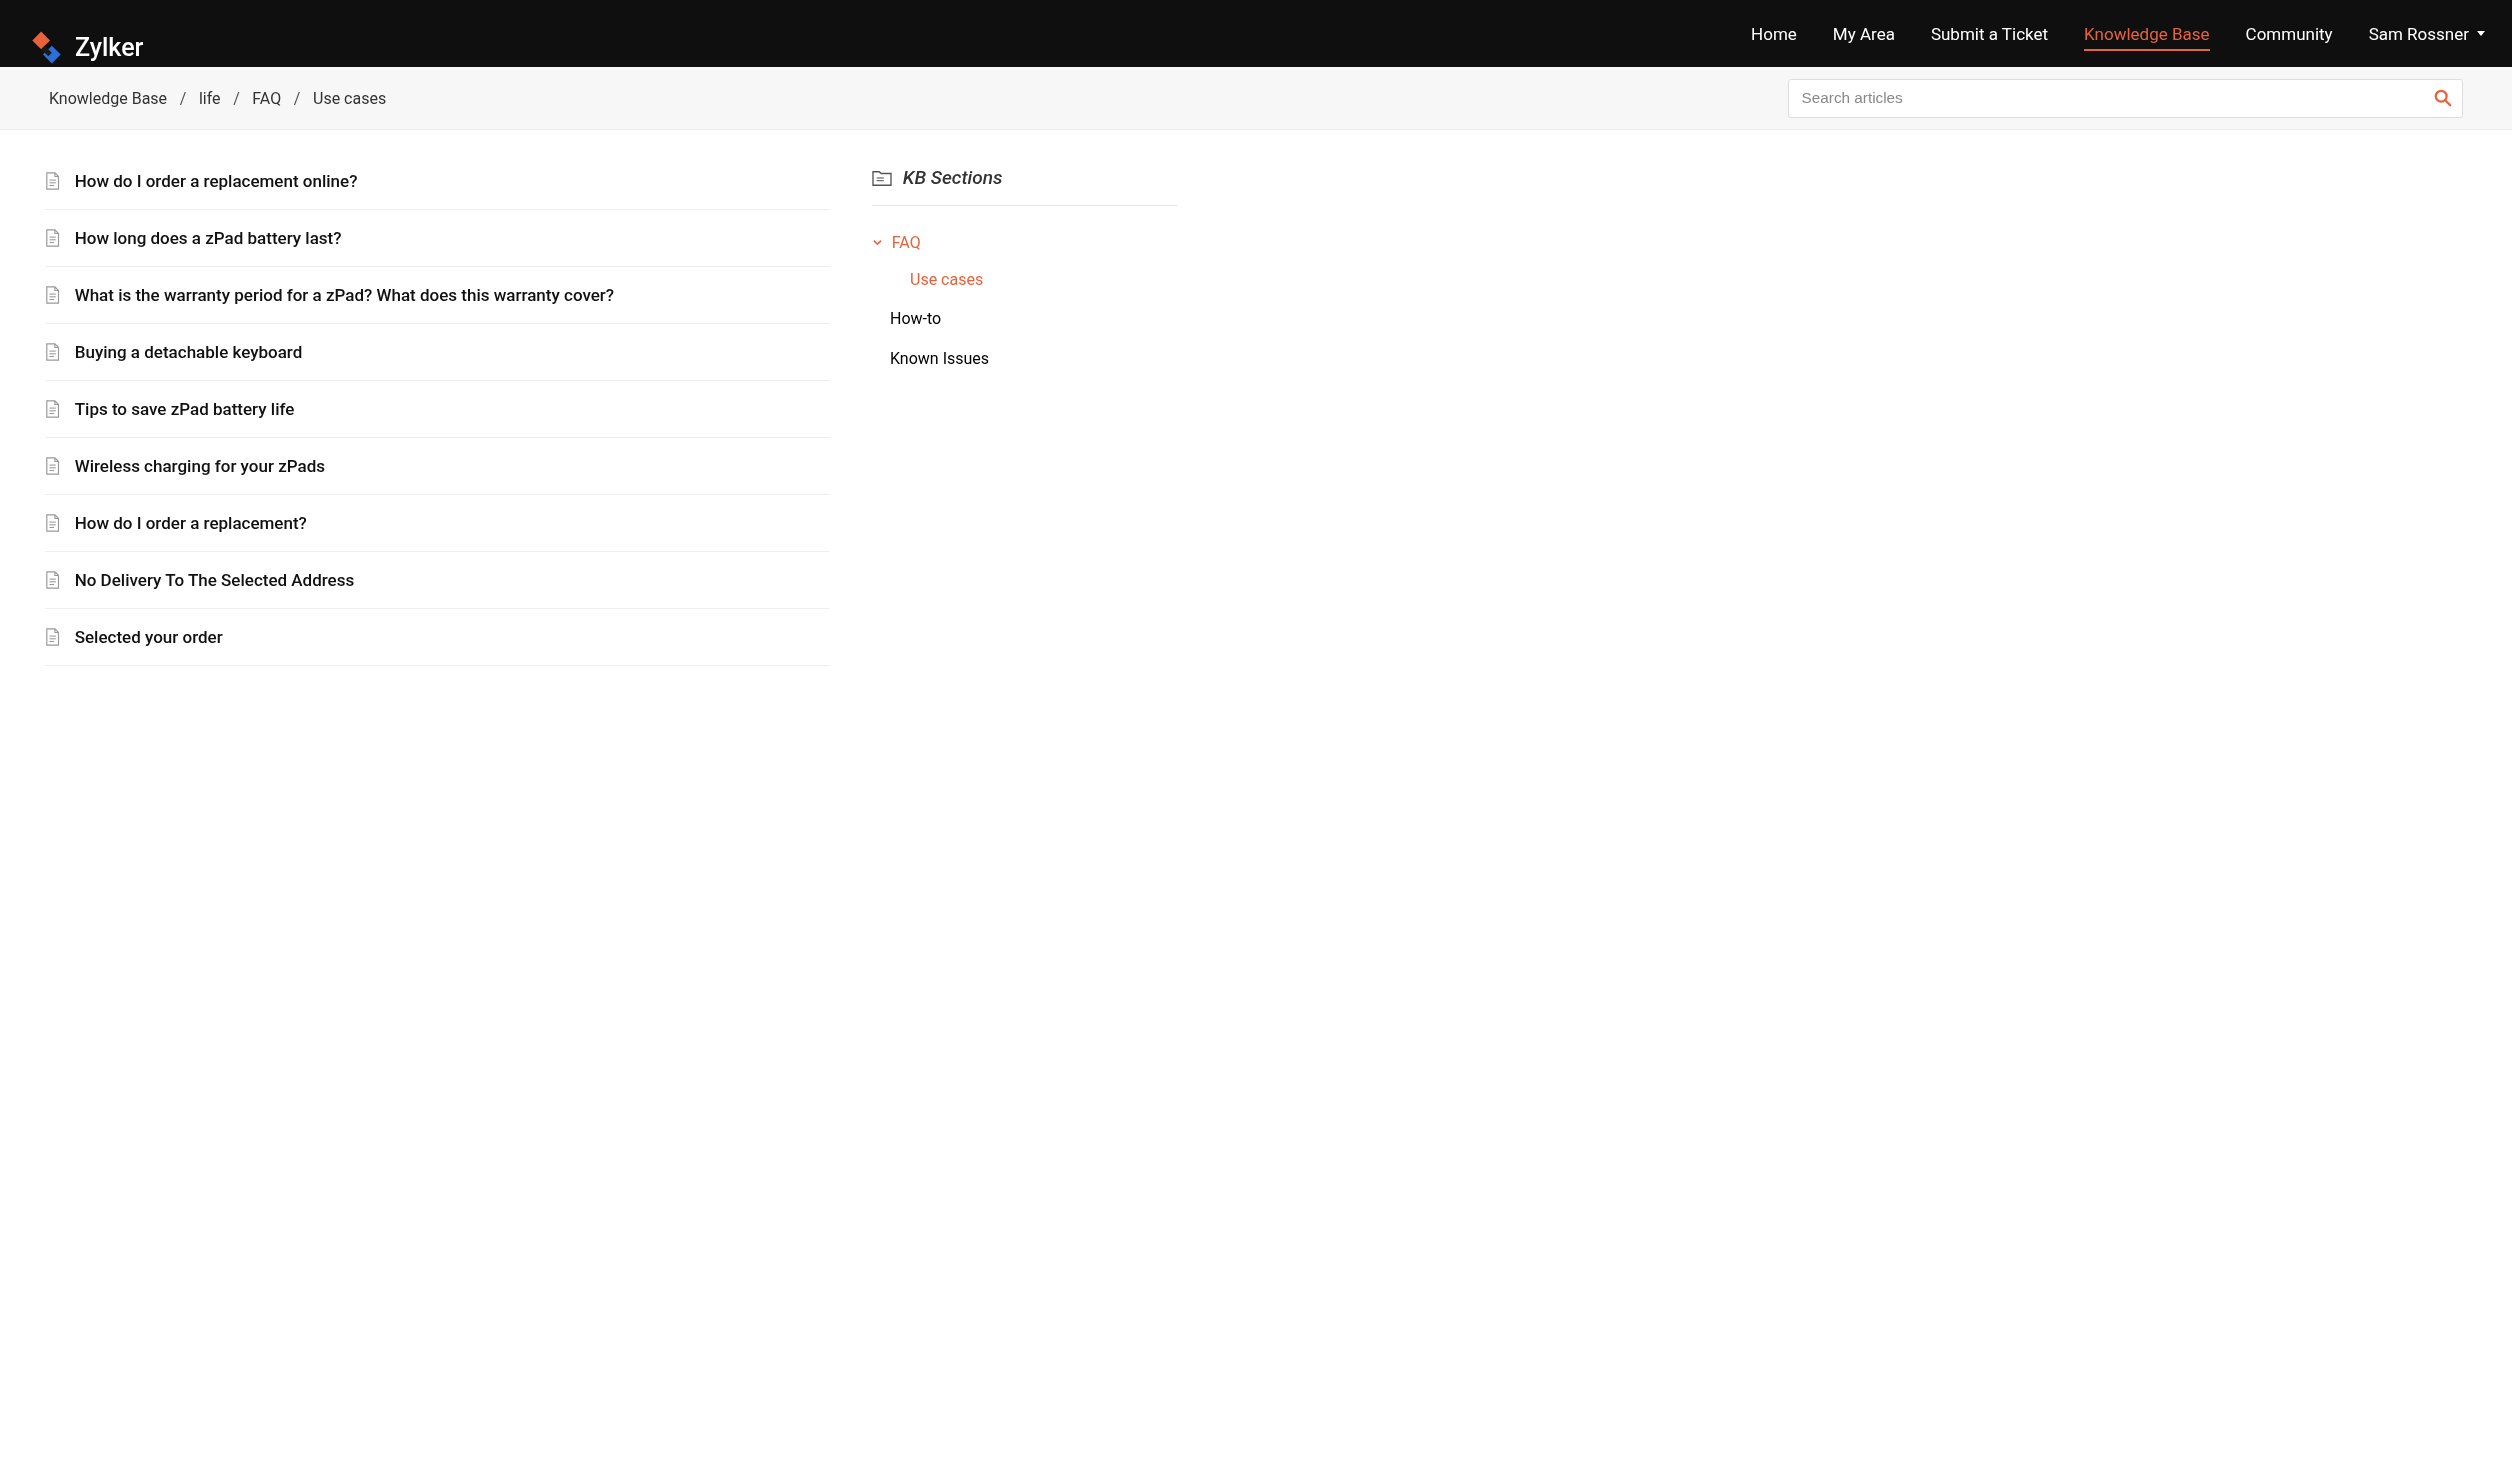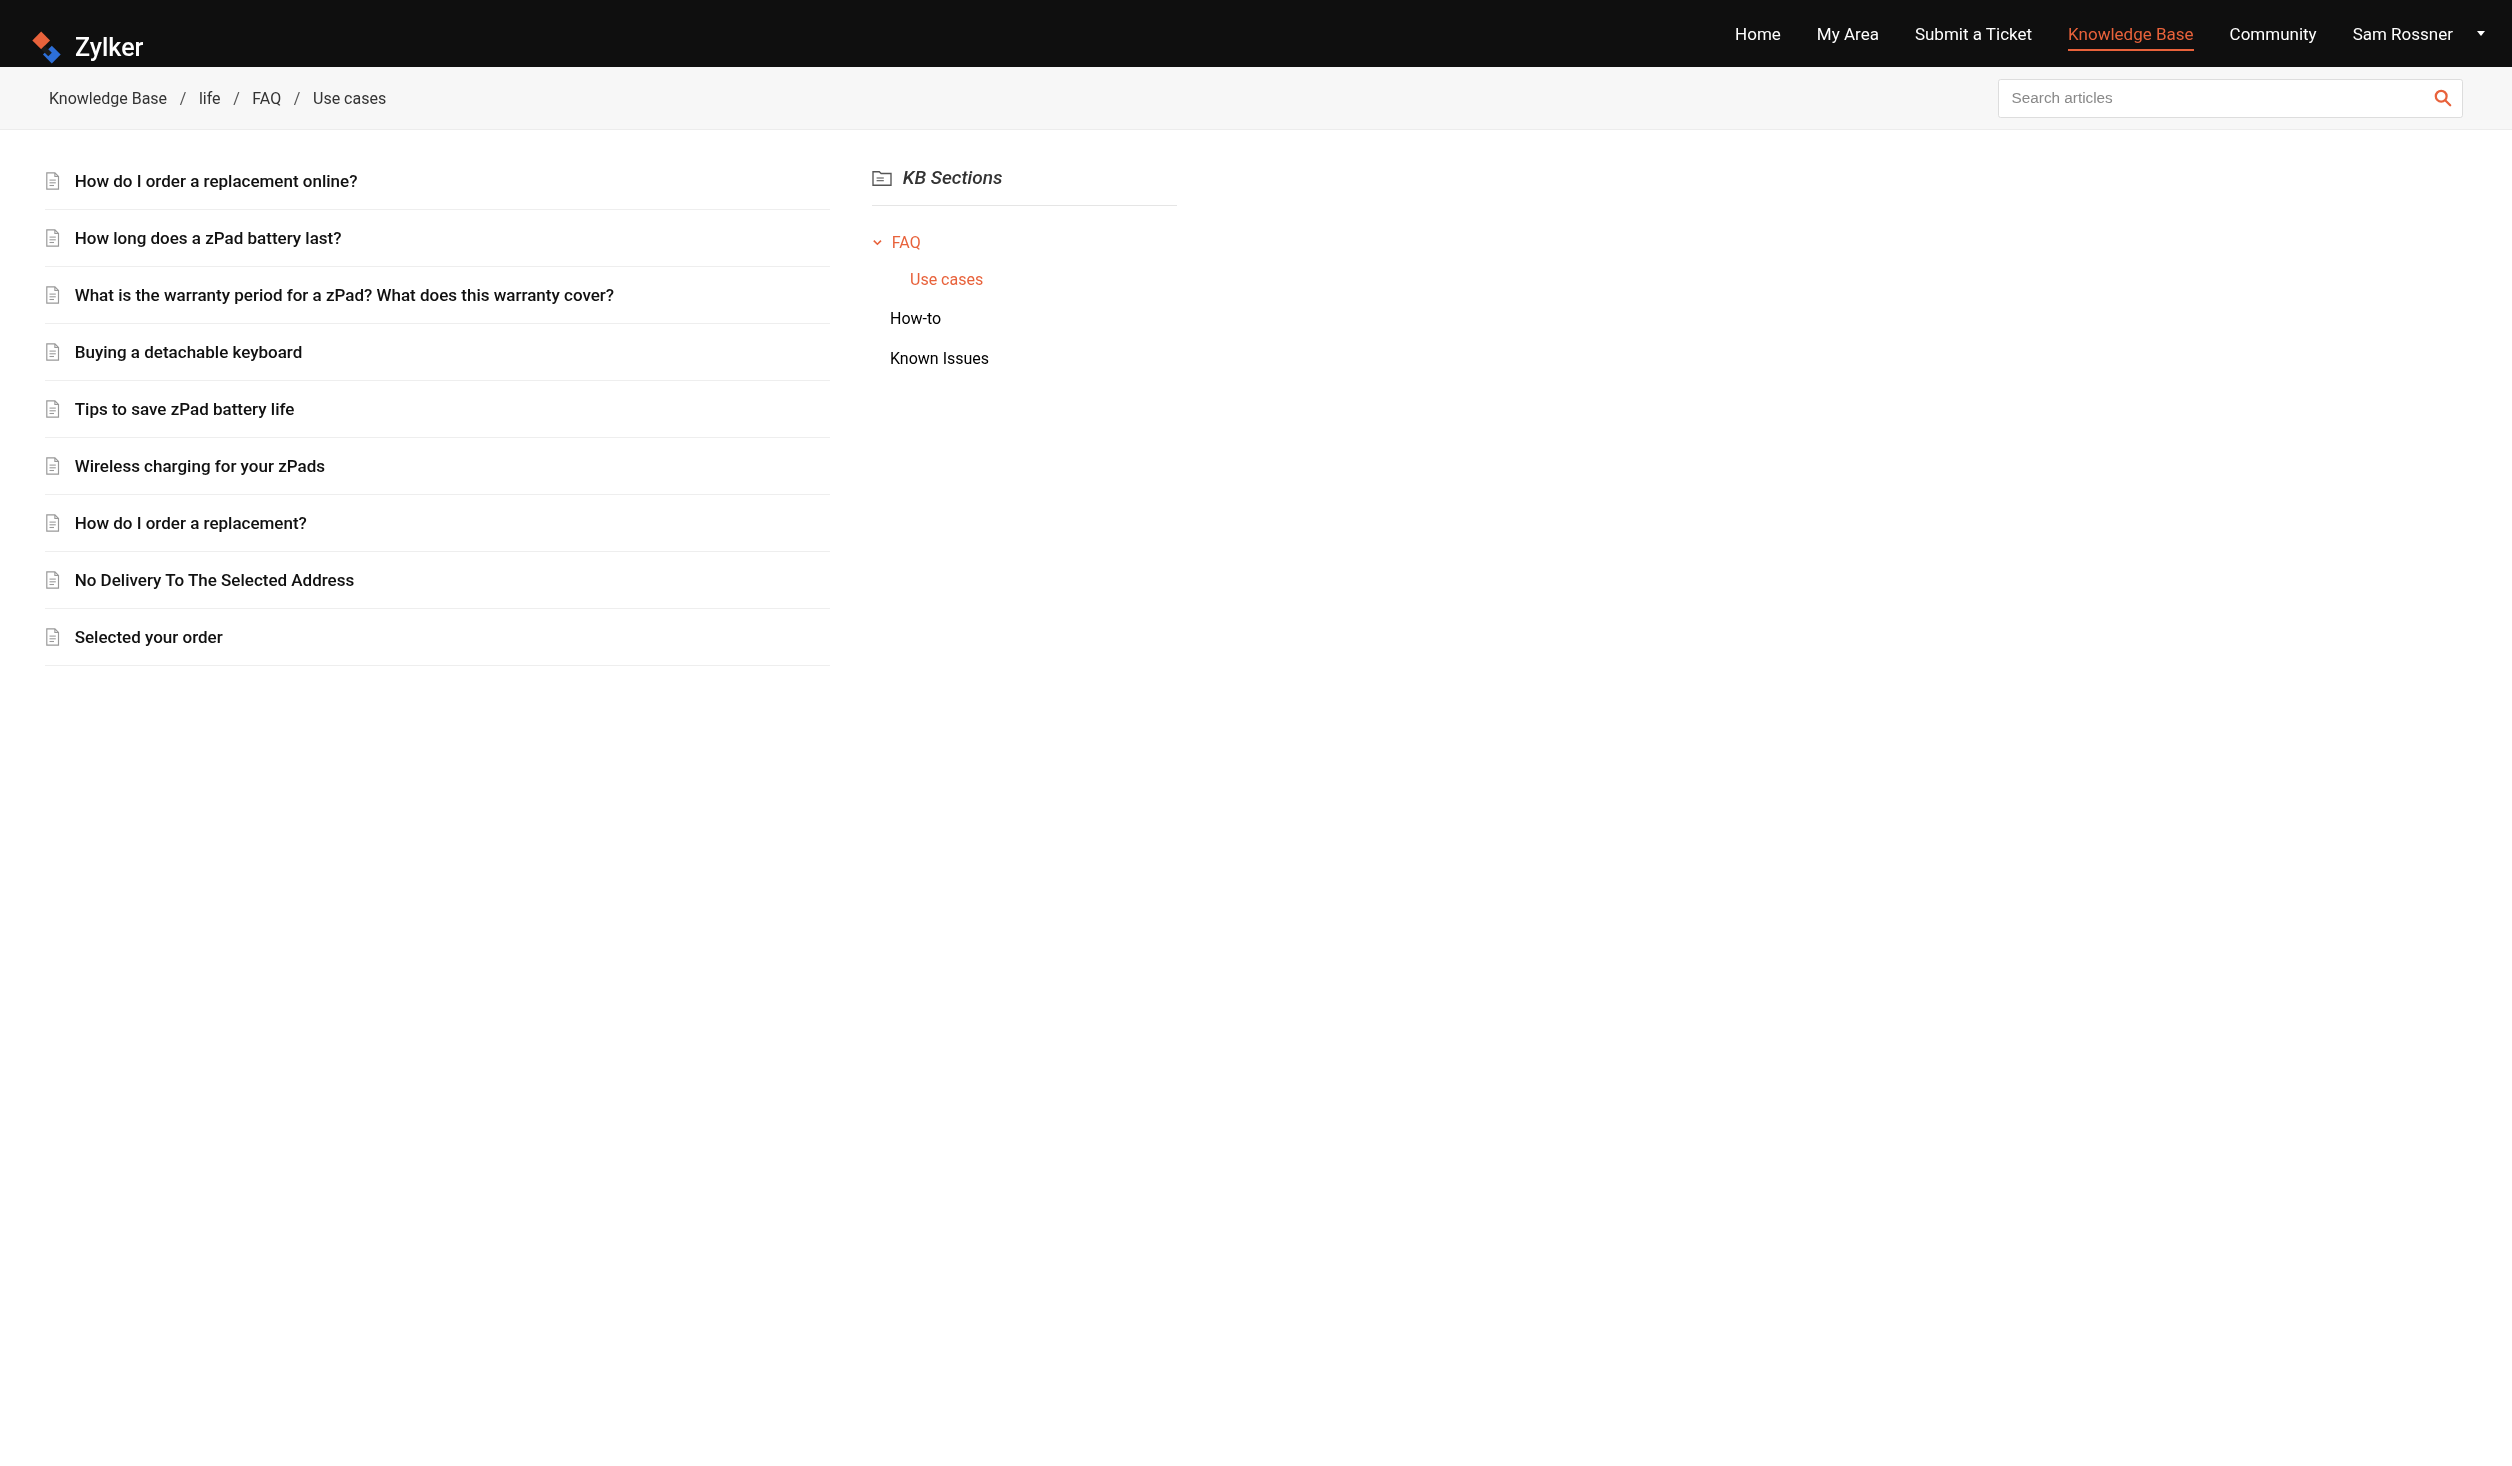--- a/index.html
+++ b/index.html
@@ -59,21 +59,21 @@
       position: absolute;
       bottom: 16px;
       left: 0;
       right: 0;
       height: 1.8px;
       background: #e8623b;
     }
     .nav-user {
       display: flex;
       align-items: center;
-      gap: 24px;
+      gap: 8px;
       color: #fff;
       font-size: 17px;
       cursor: pointer;
     }
     .caret-down {
       width: 0;
       height: 0;
       border-left: 4.5px solid transparent;
       border-right: 4.5px solid transparent;
       border-top: 5.4px solid #fff;
@@ -96,21 +96,21 @@
     }
     .breadcrumb-item {
       cursor: pointer;
     }
     .breadcrumb-sep {
       color: #555;
     }
     .search-container {
       margin-left: auto;
       position: relative;
-      width: 465px;
+      width: 675px;
     }
     .search-input {
       width: 100%;
       height: 39px;
       padding: 0 43px 0 12.6px;
       font-size: 15.3px;
       border: 0.9px solid #ddd;
       border-radius: 2.7px;
       background: #fff;
       color: #333;

